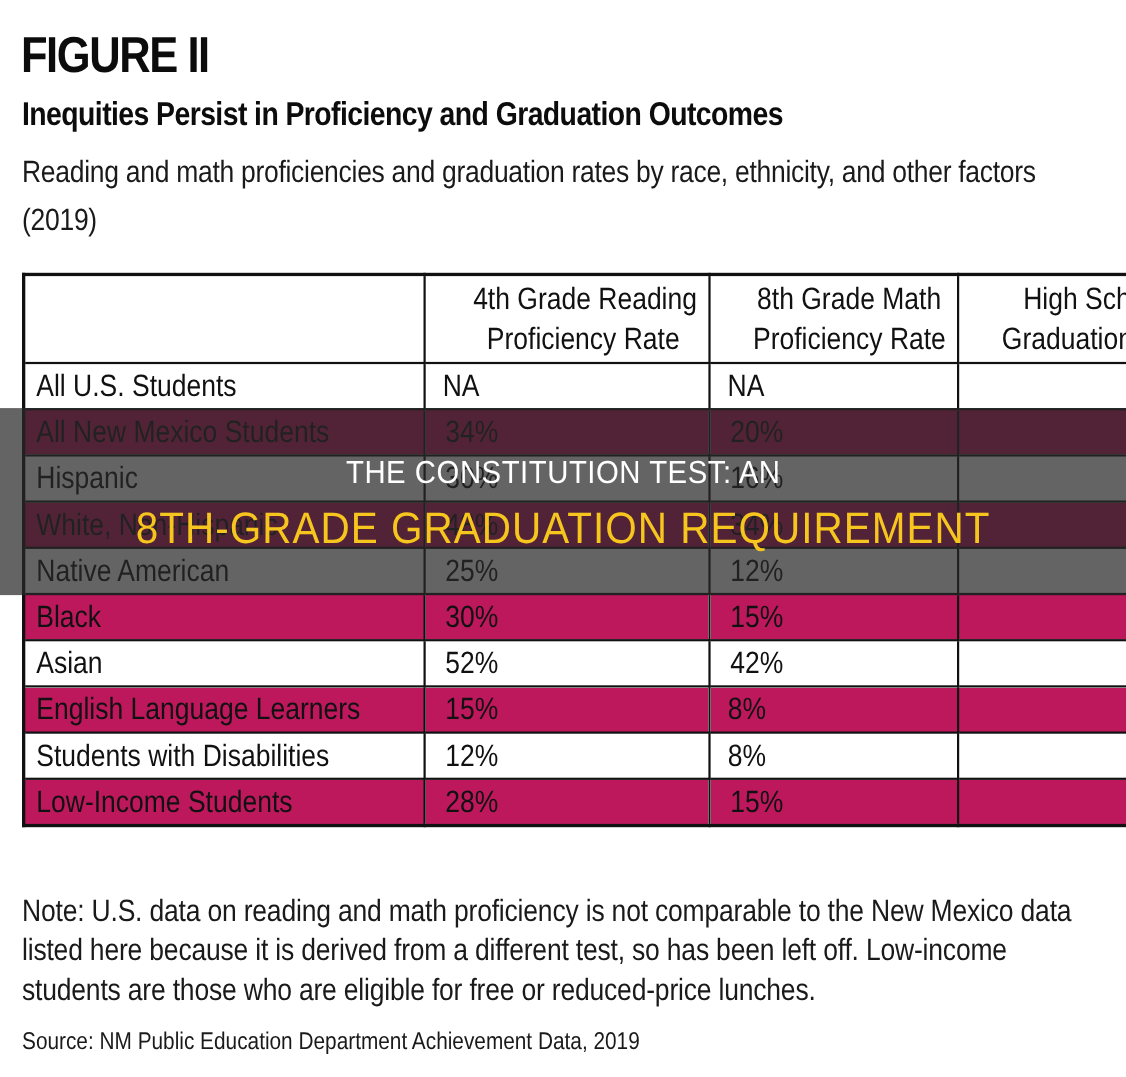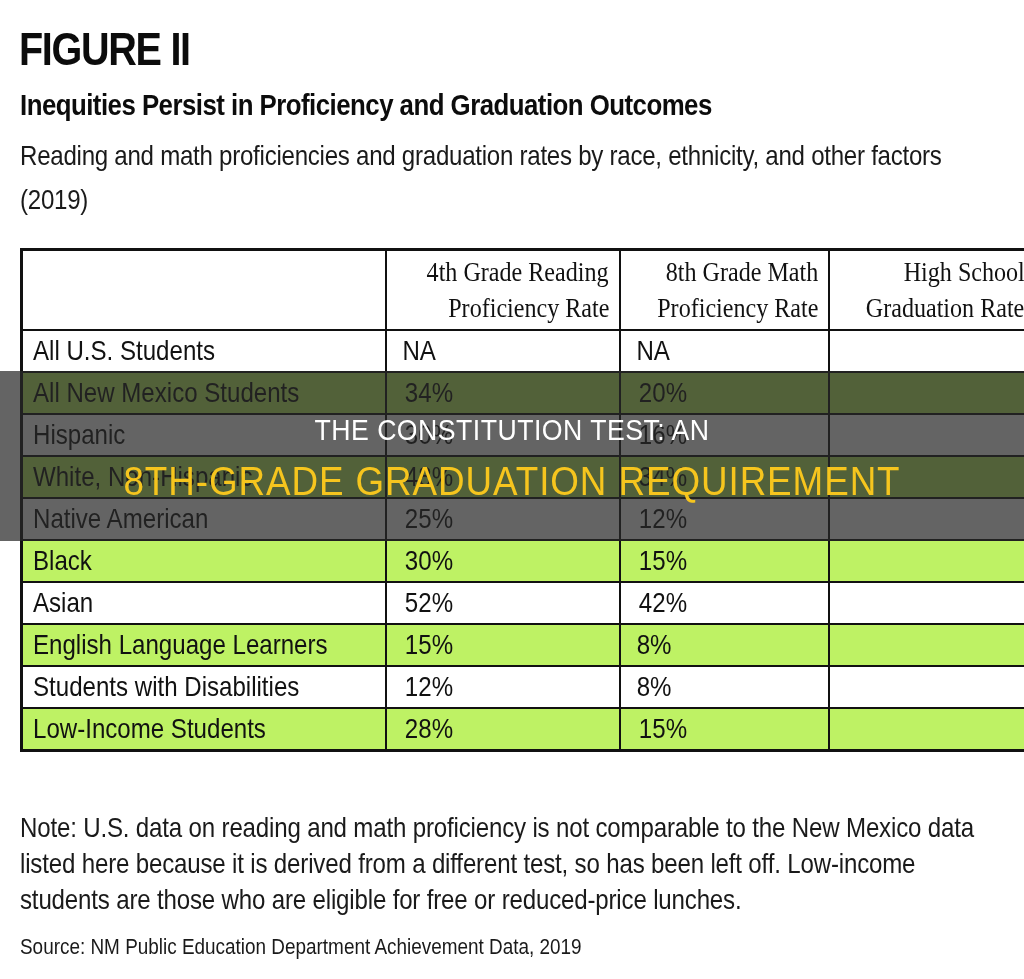--- a/index.html
+++ b/index.html
@@ -31,30 +31,29 @@
       width: 985px; border-collapse: collapse;
       border: 3px solid #111;
     }
     table.data th, table.data td {
       border: 2.5px solid #111;
       padding: 0 10px;
       font-size: 28px; font-weight: normal;
       white-space: nowrap; overflow: hidden;
     }
     table.data th {
-      height: 80px; text-align: right; vertical-align: middle;
+      height: 80px; text-align: center; vertical-align: middle;
       line-height: 36px;
-      font-family: Liberation Serif, serif;
     }
     table.data td { height: 30px; line-height: 40px; }
     table.data td.num { }
     table.data td.lbl { text-align: left; }
     .sq { display: inline-block; transform: scaleX(0.86); transform-origin: right center; }
     .sql { display: inline-block; transform: scaleX(0.86); transform-origin: left center; }
-    tr.hl td { background: #bef264; }
+    tr.hl td { background: #be185d; }
     col.c0 { width: 331px; } col.c1 { width: 237px; } col.c2 { width: 209px; } col.c3 { width: 208px; }
 
     .note {
       position: absolute; left: 20px; top: 810px; width: 1150px;
       font-size: 28px; line-height: 36px; letter-spacing: -0.2px;
       transform: scaleX(0.86); transform-origin: left top;
       color: #1a1a1a;
     }
     .source {
       position: absolute; left: 20px; top: 933px; width: 900px;

